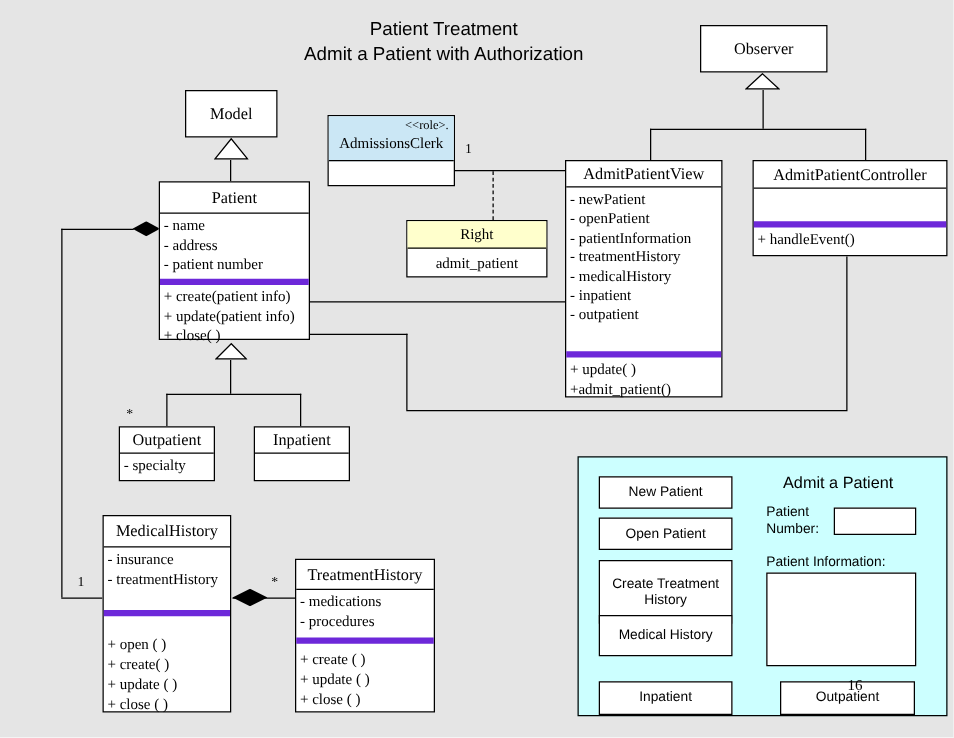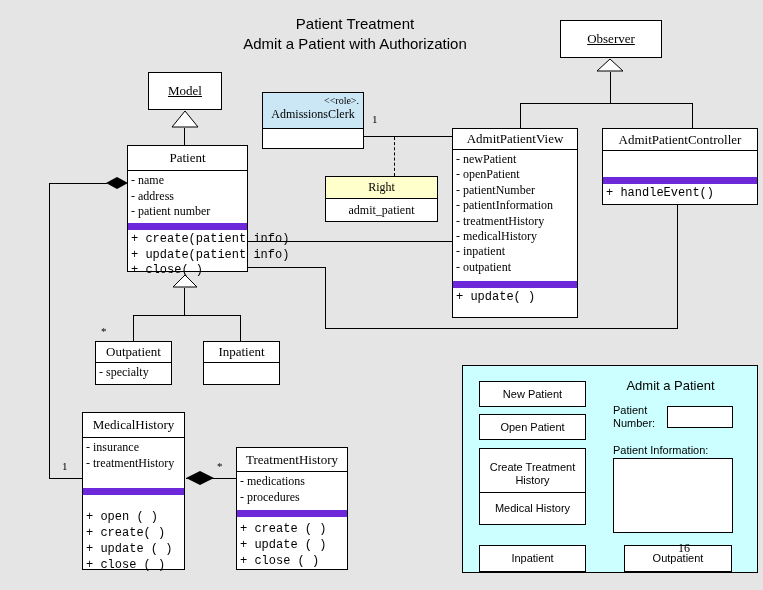--- a/index.html
+++ b/index.html
@@ -5,23 +5,23 @@
   html,body{margin:0;padding:0;background:#fff;}
   #canvas{position:relative;width:763px;height:590px;background:#e5e5e5;overflow:hidden;
           font-family:"Liberation Serif",serif;color:#000;}
   .title{position:absolute;left:120px;top:14px;width:470px;text-align:center;
          font-family:"Liberation Sans",sans-serif;font-size:15px;line-height:20px;}
   
   .uml{position:absolute;background:#fff;border:1px solid #000;box-sizing:border-box;
        font-size:12px;}
   .uml-name{display:flex;align-items:center;justify-content:center;
             border-bottom:1px solid #000;box-sizing:border-box;font-size:13px;}
-  .solo .uml-name{border-bottom:none;height:100%;text-decoration:underline;}
+  .solo .uml-name{border-bottom:none;height:100%;}
   .uml-sec{padding:2px 3px;line-height:15.5px;box-sizing:border-box;white-space:nowrap;}
-  .uml-methods{border-top:7px solid #6d28d9;font-family:Liberation Mono, monospace;}
+  .uml-methods{border-top:5px solid #6d28d9;}
   
   .ln{position:absolute;display:block;background:#000;}
   .dash{position:absolute;width:0;border-left:1px dashed #000;}
   .shape{position:absolute;}
   .mult{position:absolute;font-size:11px;line-height:11px;}
   
   .panel{position:absolute;left:462px;top:365px;width:296px;height:208px;
          background:#CCFFFF;border:1px solid #000;box-sizing:border-box;
          font-family:"Liberation Sans",sans-serif;}
   .pbtn{position:absolute;background:#fff;border:1px solid #000;box-sizing:border-box;
@@ -118,29 +118,29 @@
   <div class="uml" style="left:325px;top:176px;width:113px;height:46px">
     <div class="uml-name" style="height:22px;background:#FFFFCC;font-size:12px">Right</div>
     <div style="height:22px;display:flex;align-items:center;justify-content:center;font-size:12px">admit_patient</div>
   </div>
 
   <div class="uml" style="left:452px;top:128px;width:126px;height:190px">
     <div class="uml-name" style="height:21px">AdmitPatientView</div>
     <div class="uml-sec" style="height:131px;line-height:15.4px">
       <div>- newPatient</div>
       <div>- openPatient</div>
-      <div>- patientNumber</div>
       <div>- patientInformation</div>
       <div>- treatmentHistory</div>
       <div>- medicalHistory</div>
       <div>- inpatient</div>
       <div>- outpatient</div>
     </div>
     <div class="uml-sec uml-methods" style="height:36px">
       <div>+ update( )</div>
+      <div>+admit_patient()</div>
     </div>
   </div>
 
   <div class="uml" style="left:602px;top:128px;width:156px;height:77px">
     <div class="uml-name" style="height:22px">AdmitPatientController</div>
     <div class="uml-sec" style="height:26px"></div>
     <div class="uml-sec uml-methods" style="height:27px">
       <div>+ handleEvent()</div>
     </div>
   </div>

